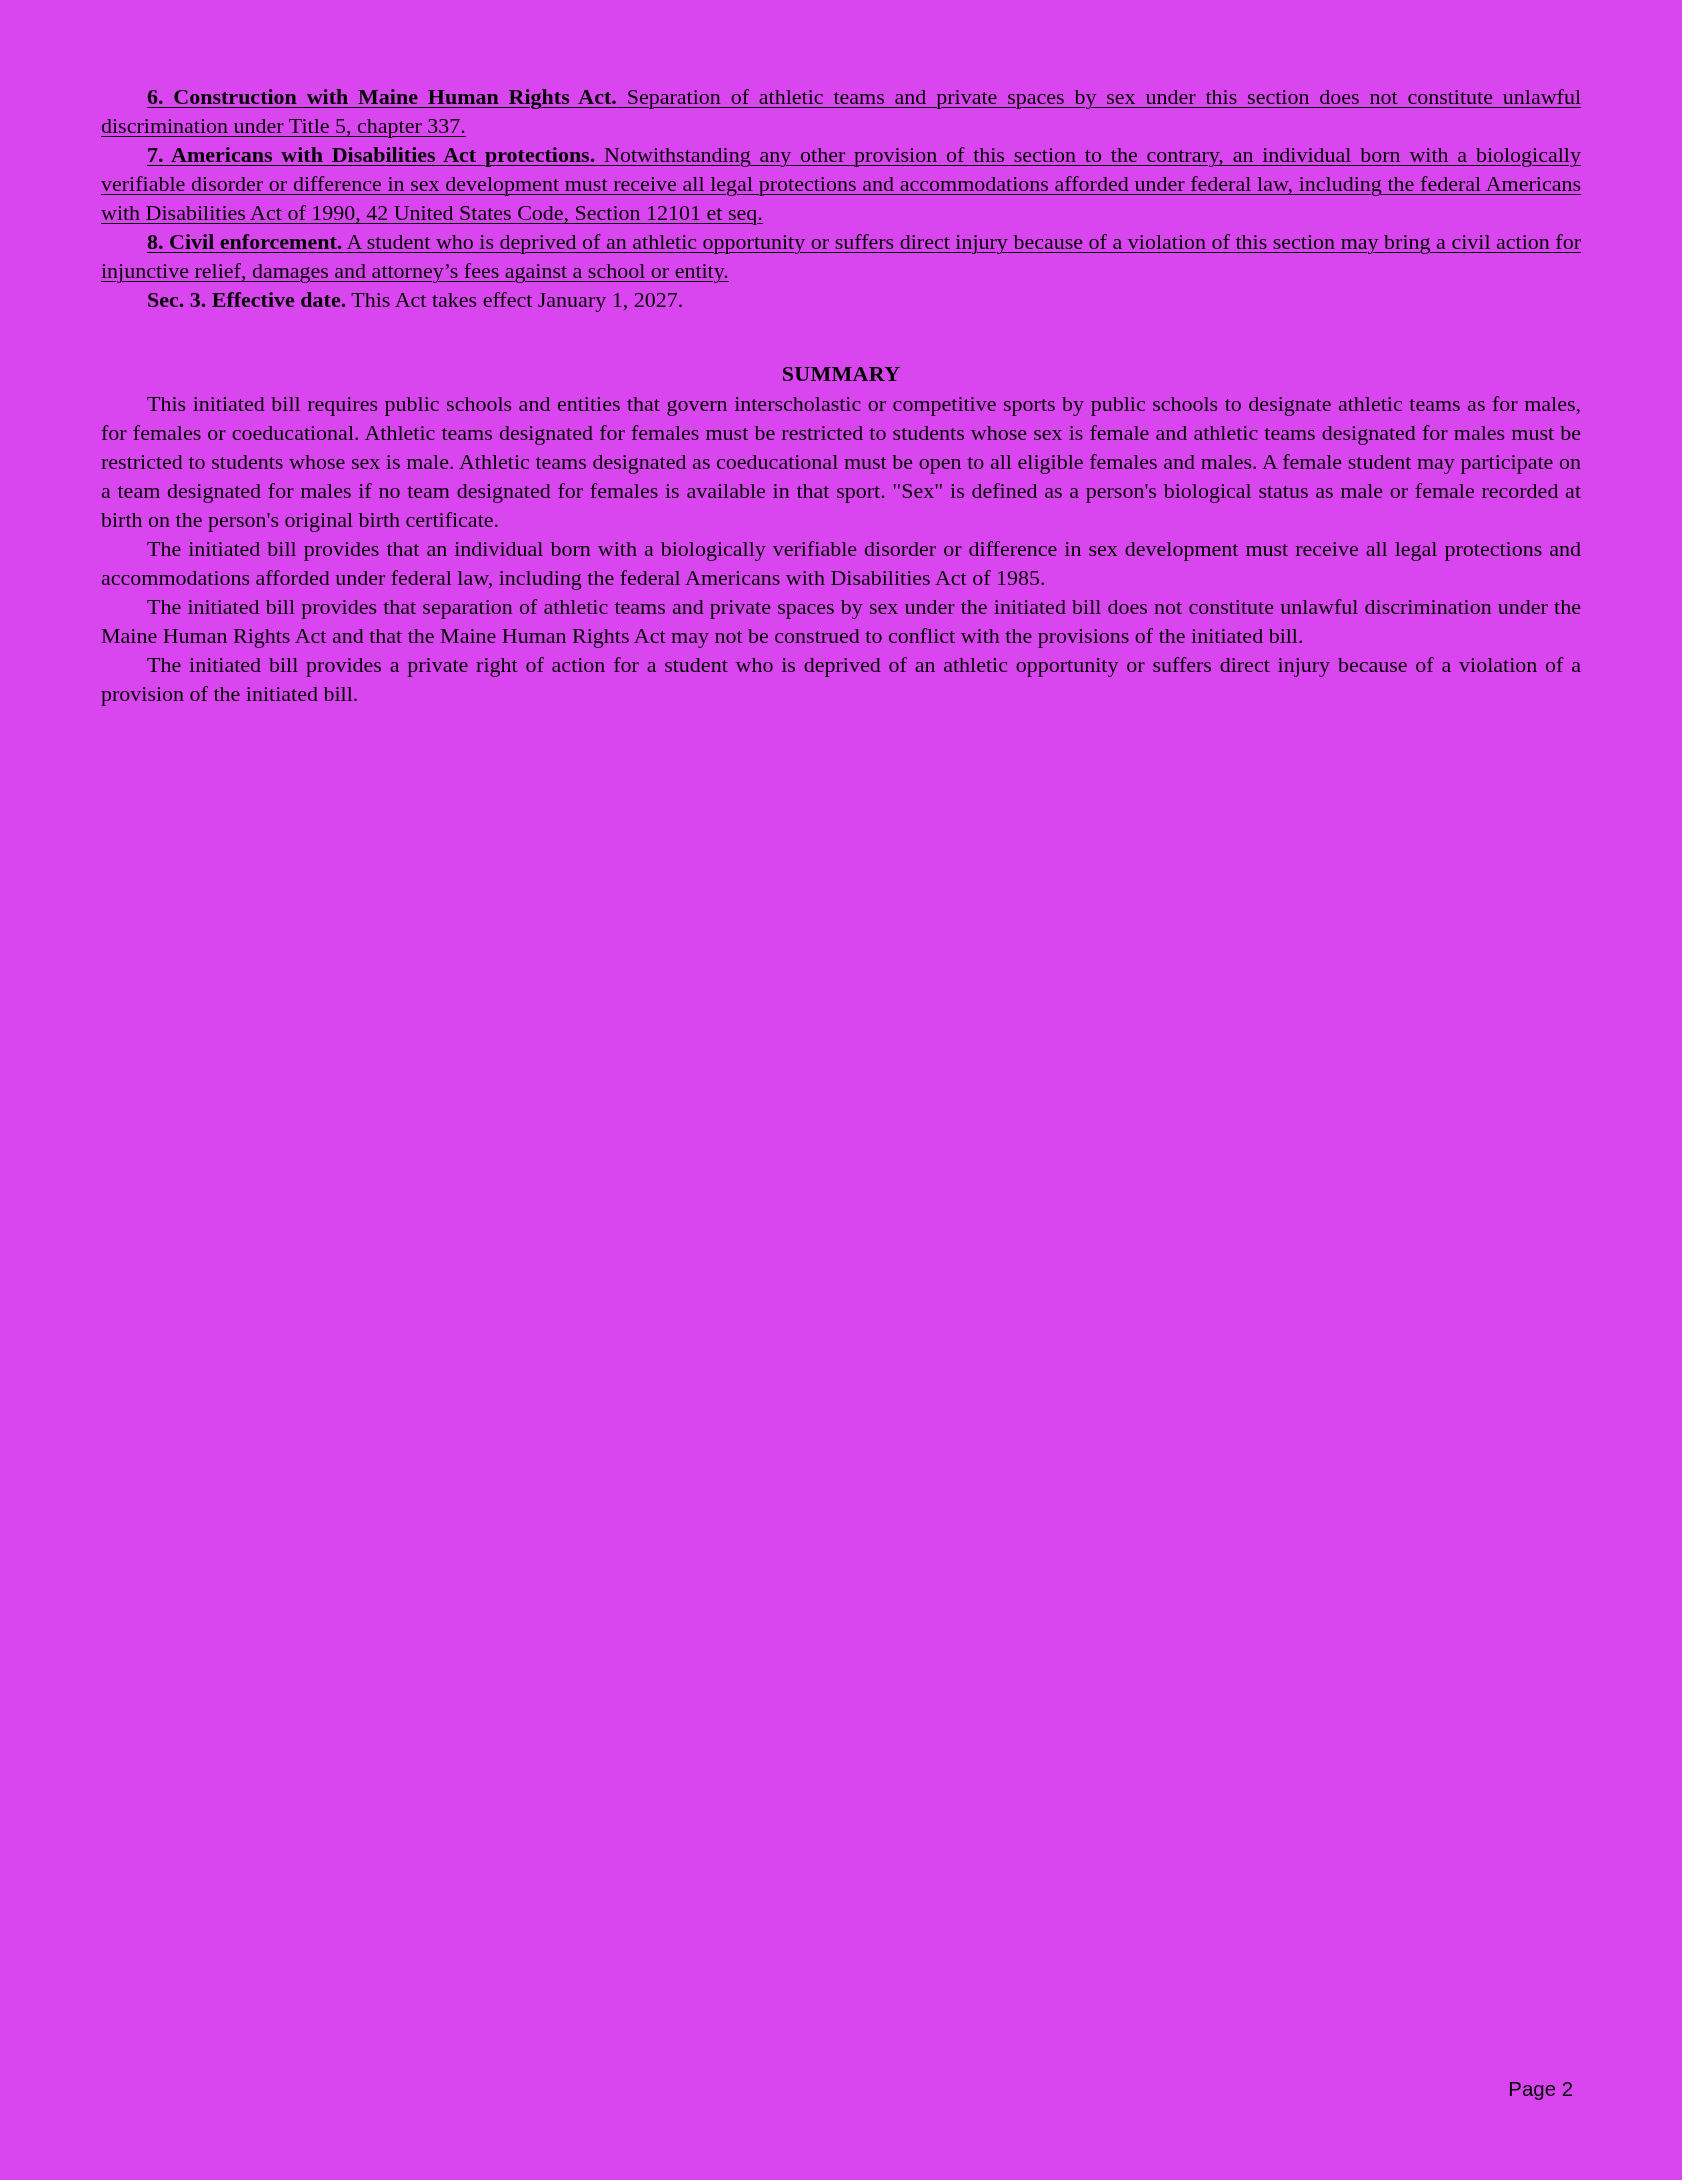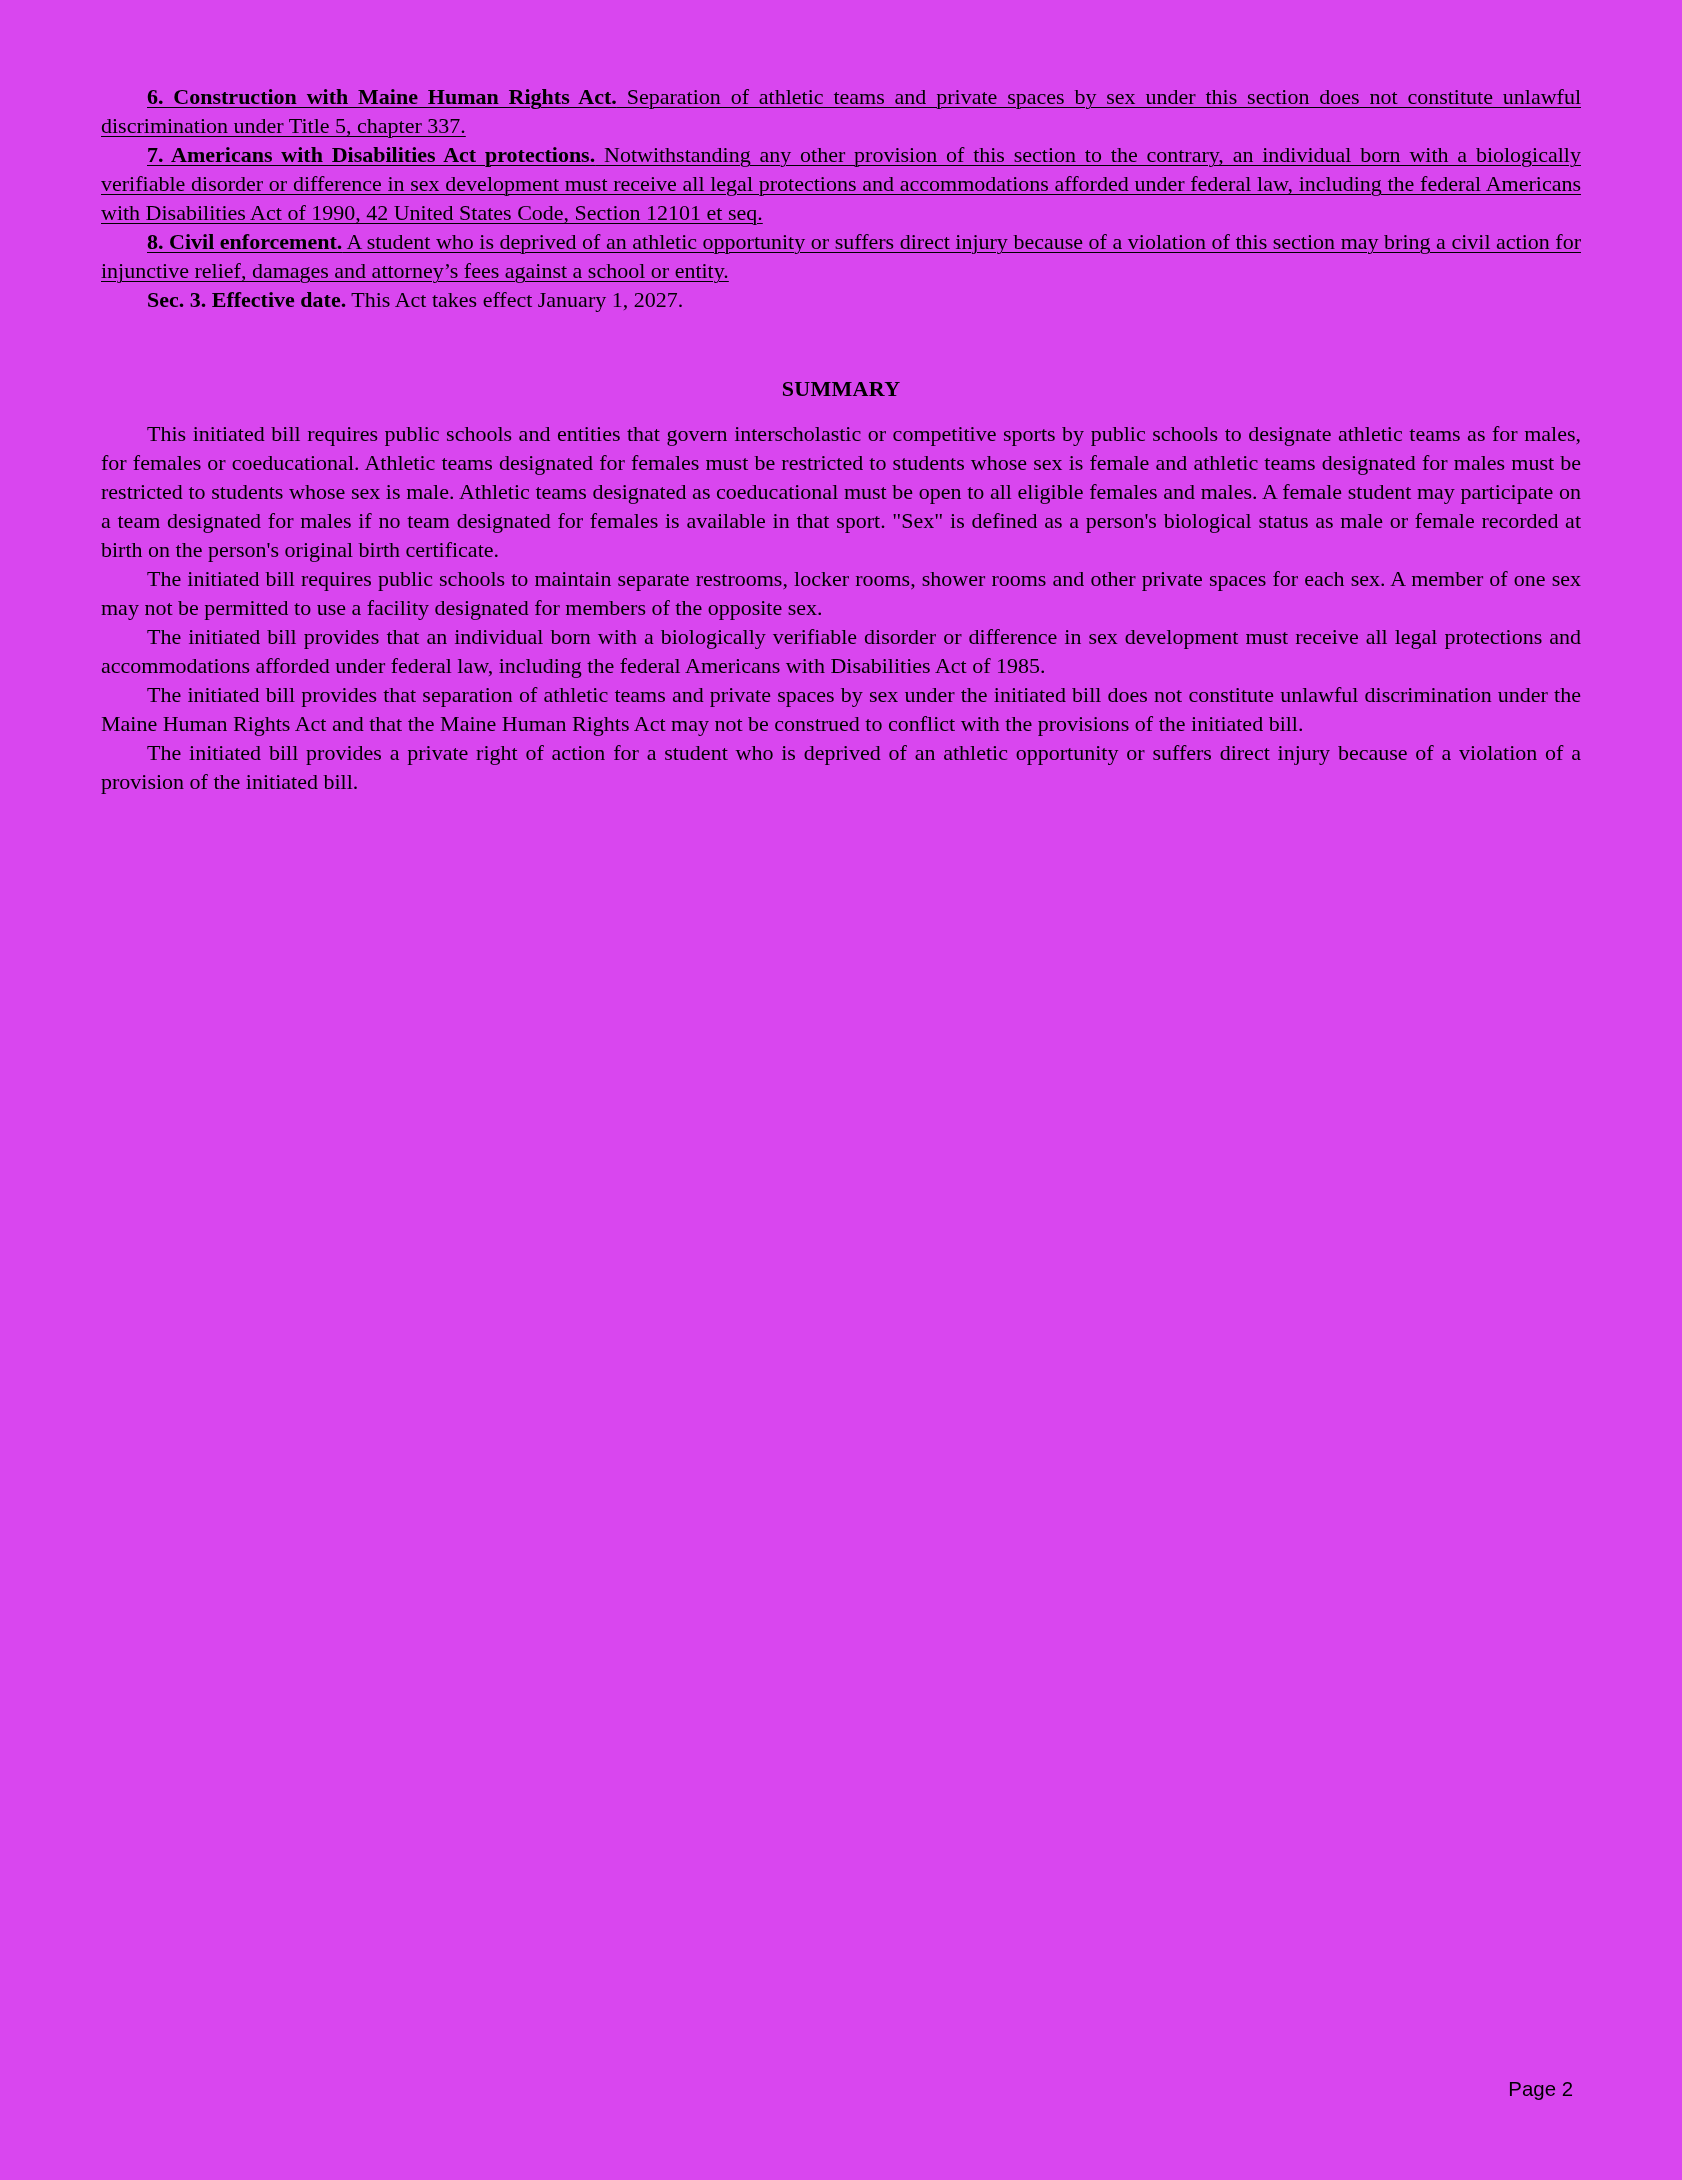--- a/index.html
+++ b/index.html
@@ -52,21 +52,21 @@
     text-indent: 46px;
     margin: 0;
     text-align: left;
   }
   .summary-heading {
     font-size: 22px;
     line-height: 29px;
     font-weight: bold;
     text-align: center;
     text-indent: 0;
-    margin: 16px;
+    margin: 1px;
     letter-spacing: 0.3px;
   }
   .spacer-line {
     height: 29px;
   }
   .spacer-line-half {
     height: 14.5px;
   }
   .footer {
     position: absolute;
@@ -91,21 +91,20 @@
     <p class="para ul"><span class="hd">8. Civil enforcement.</span><span> A student who is deprived of an athletic opportunity or suffers direct injury because of a violation of this section may bring a civil action for injunctive relief, damages and attorney’s fees against a school or entity.</span></p>
 
     <p class="sec-line"><span class="hd">Sec. 3.  Effective date.</span><span> This Act takes effect January 1, 2027.</span></p>
 
     <div class="spacer-line"></div>
     <div class="spacer-line-half"></div>
 
     <p class="summary-heading">SUMMARY</p>
 
     <p class="para">This initiated bill requires public schools and entities that govern interscholastic or competitive sports by public schools to designate athletic teams as for males, for females or coeducational. Athletic teams designated for females must be restricted to students whose sex is female and athletic teams designated for males must be restricted to students whose sex is male. Athletic teams designated as coeducational must be open to all eligible females and males. A female student may participate on a team designated for males if no team designated for females is available in that sport. "Sex" is defined as a person's biological status as male or female recorded at birth on the person's original birth certificate.</p>
-    <p class="para">The initiated bill requires public schools to maintain separate restrooms, locker rooms, shower rooms and other private spaces for each sex. A member of one sex may not be permitted to use a facility designated for members of the opposite sex.</p>
     <p class="para">The initiated bill provides that an individual born with a biologically verifiable disorder or difference in sex development must receive all legal protections and accommodations afforded under federal law, including the federal Americans with Disabilities Act of 1985.</p>
     <p class="para">The initiated bill provides that separation of athletic teams and private spaces by sex under the initiated bill does not constitute unlawful discrimination under the Maine Human Rights Act and that the Maine Human Rights Act may not be construed to conflict with the provisions of the initiated bill.</p>
     <p class="para">The initiated bill provides a private right of action for a student who is deprived of an athletic opportunity or suffers direct injury because of a violation of a provision of the initiated bill.</p>
 
   </div>
 
   <div class="footer">
     <span>Page 2</span>
   </div>
 </div>

